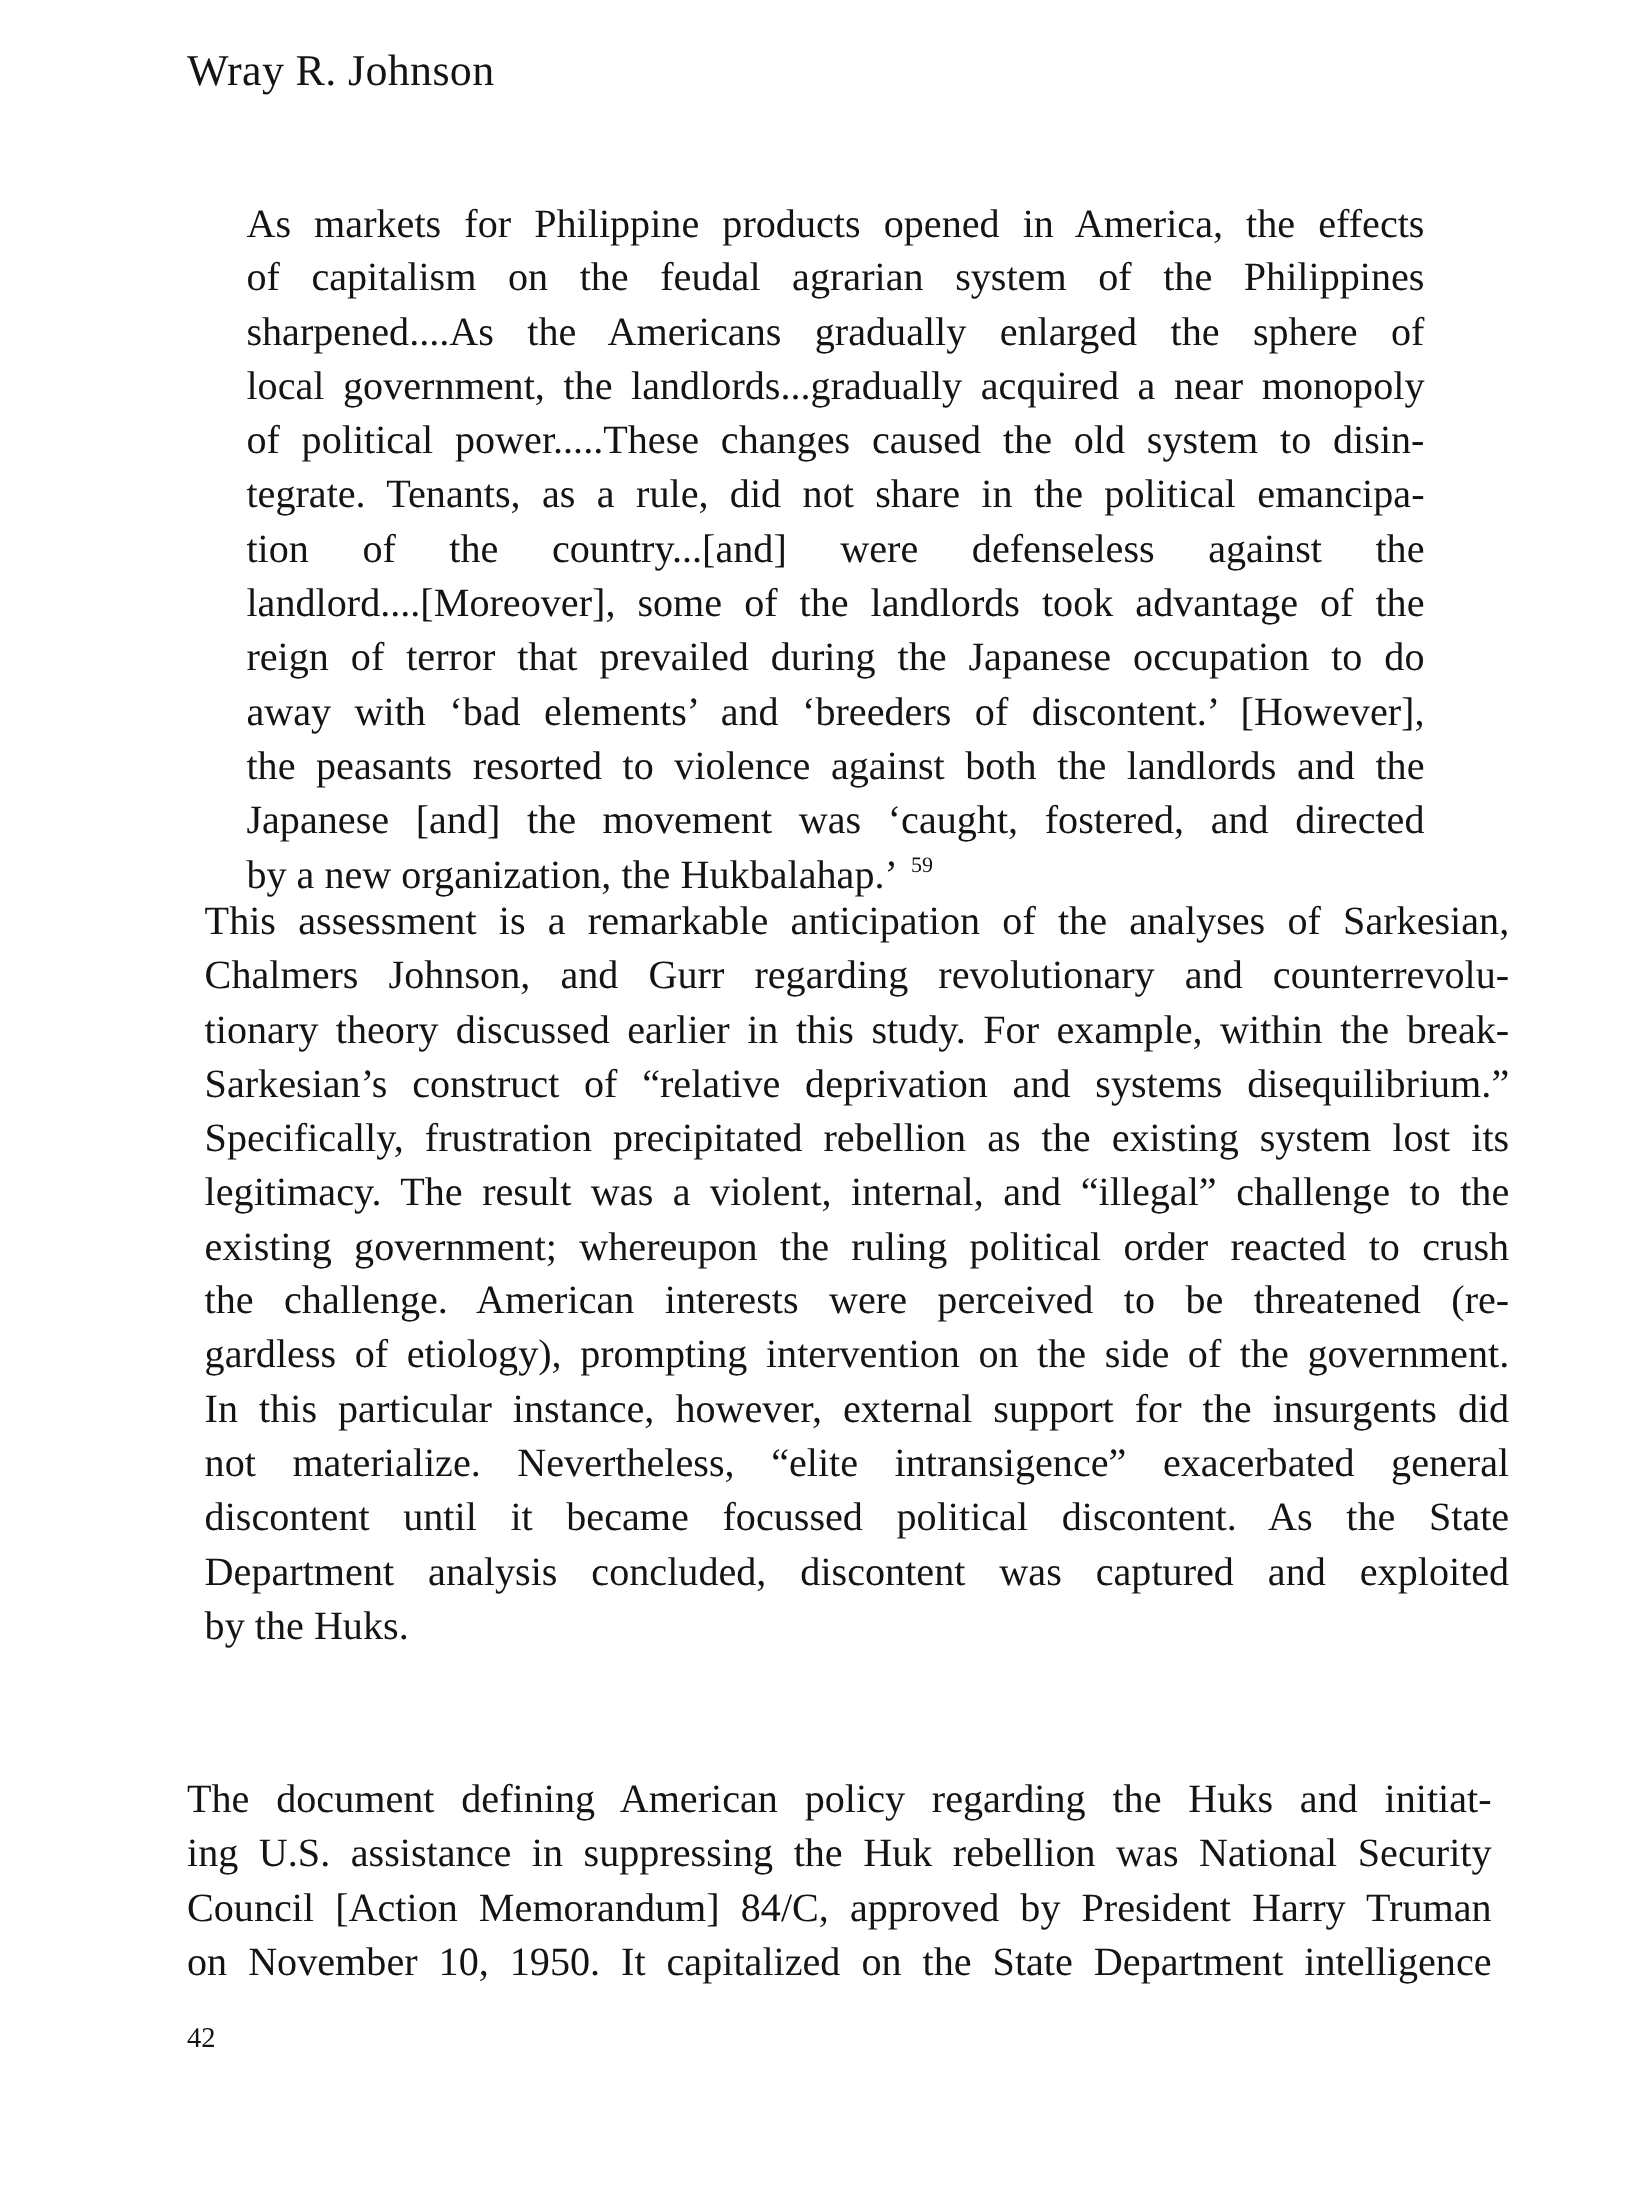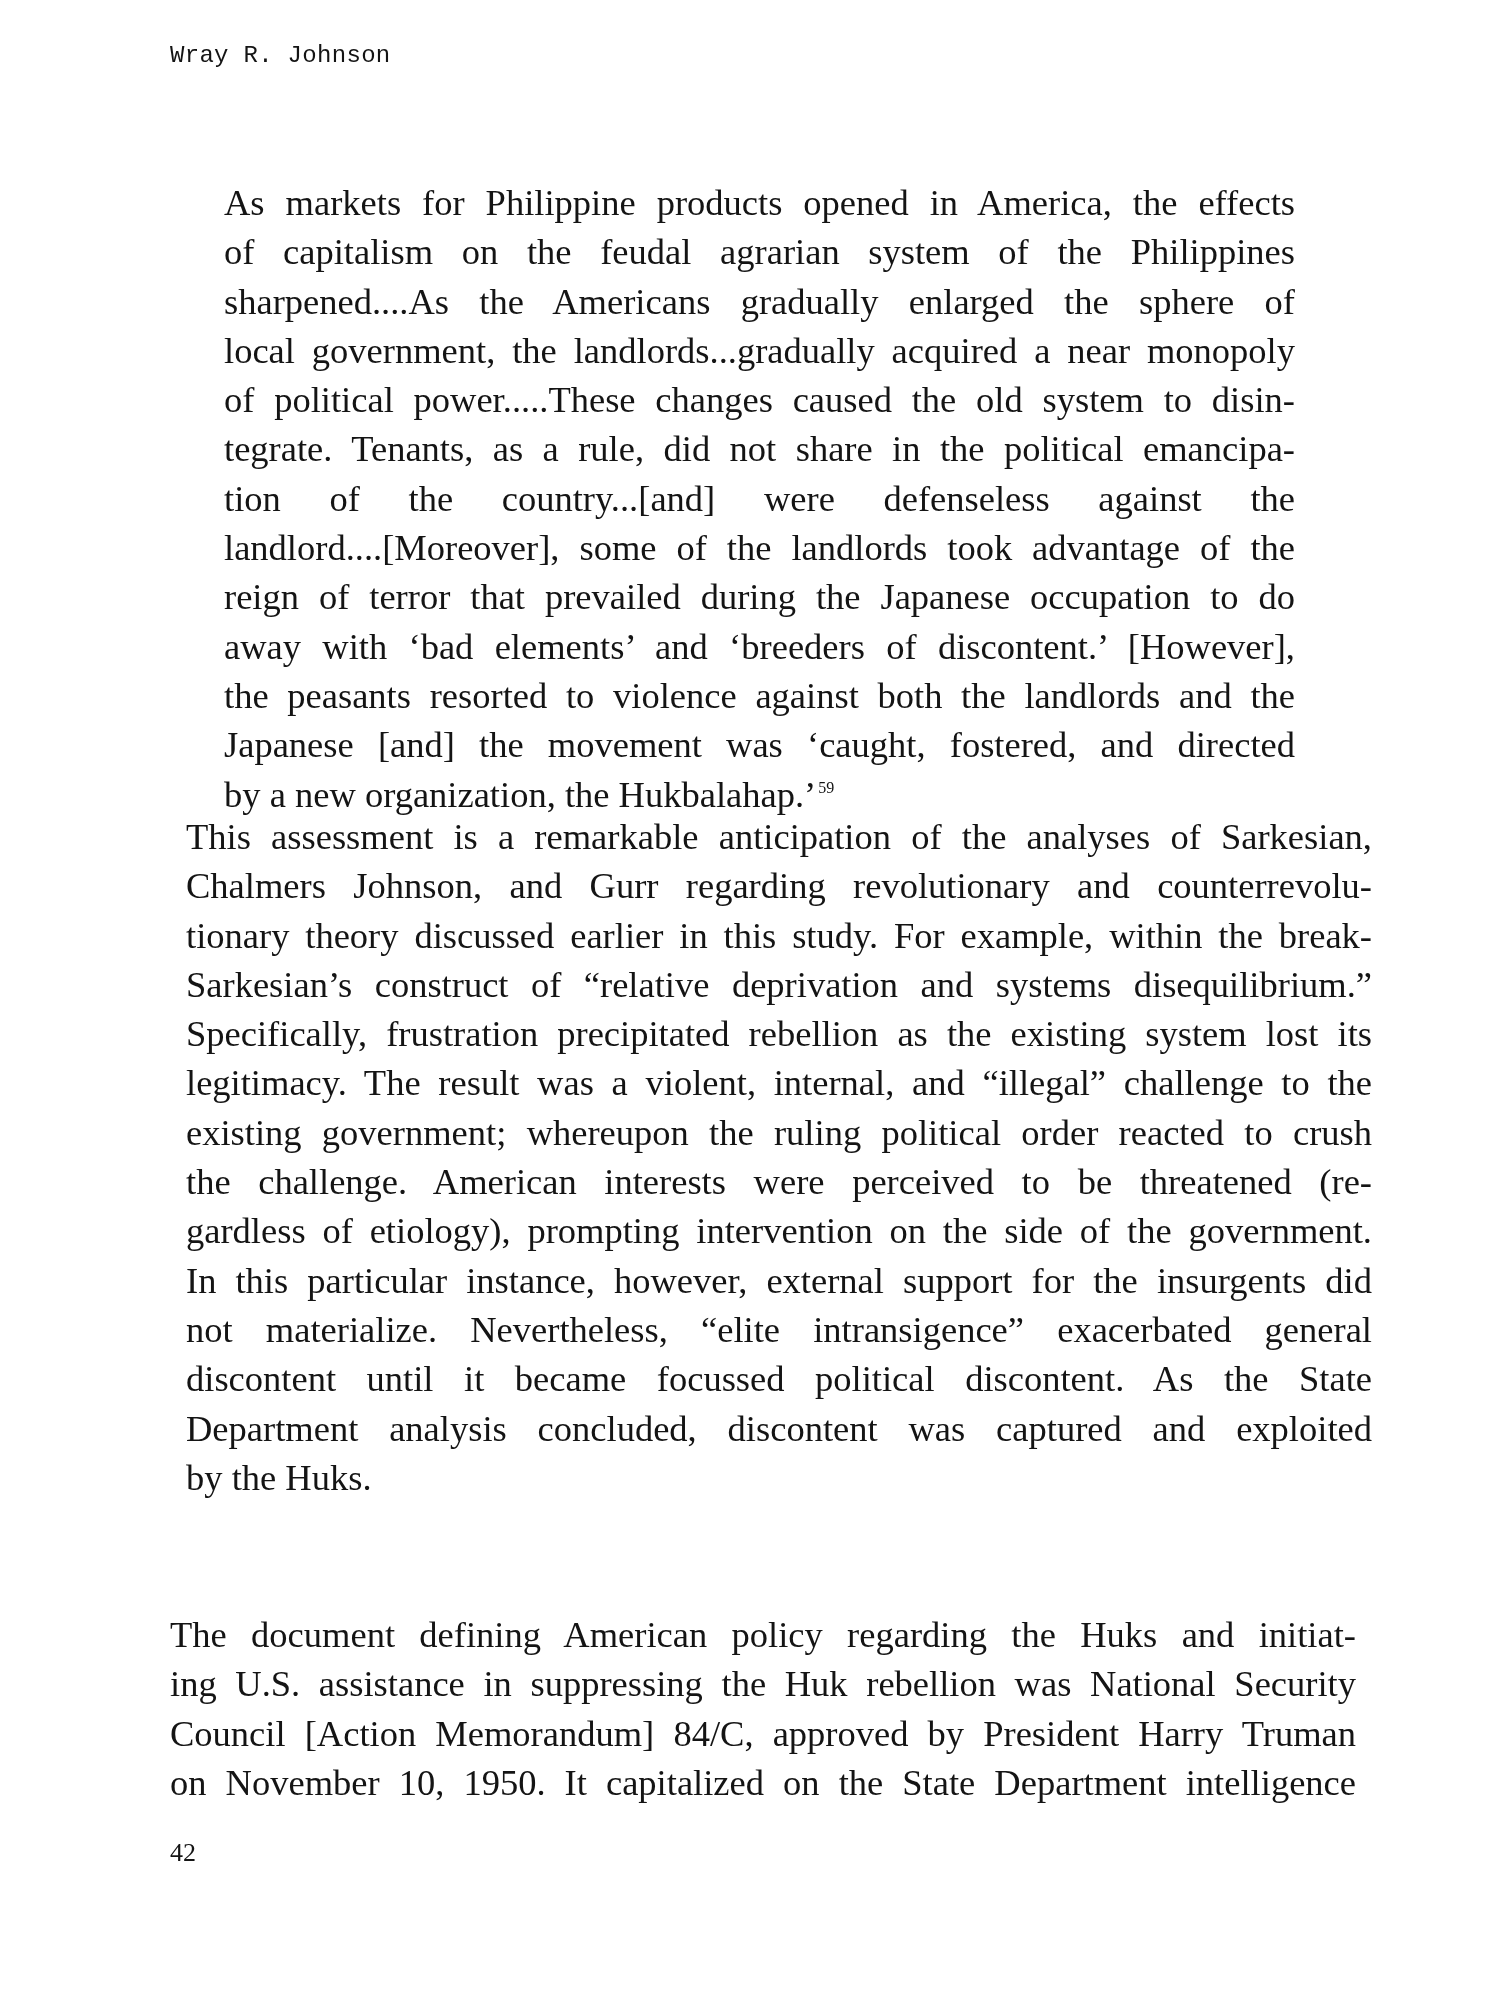--- a/index.html
+++ b/index.html
@@ -19,24 +19,23 @@
       position: absolute;
       left: 0; top: 0;
       width: 1500px;
       height: 2000px;
       background: #ffffff;
     }
     .running-head {
       position: absolute;
       left: 170px;
       top: 44px;
-      font-size: 24px;
+      font-size: 40px;
       line-height: 1;
       letter-spacing: 0.3px;
-      font-family: Liberation Mono, monospace;
     }
     .block-quote {
       position: absolute;
       left: 224px;
       top: 178px;
       width: 1071px;
     }
     .body-text {
       position: absolute;
       left: 170px;
@@ -51,25 +50,25 @@
       text-align: justify;
       text-align-last: justify;
       overflow: visible;
     }
     .line.last {
       text-align-last: left;
     }
     .para1 { top: 812px; margin-left: 16px; }
     .para2 { top: 1610px; }
     sup.fn {
-      font-size: 16px;
+      font-size: 20px;
       vertical-align: 0;
       position: relative;
       top: -14px;
-      margin-left: 2px;
+      margin-left: 12px;
     }
     .folio {
       position: absolute;
       left: 170px;
       top: 1840px;
       font-size: 26px;
       line-height: 1;
     }
   </style>
 </head>

